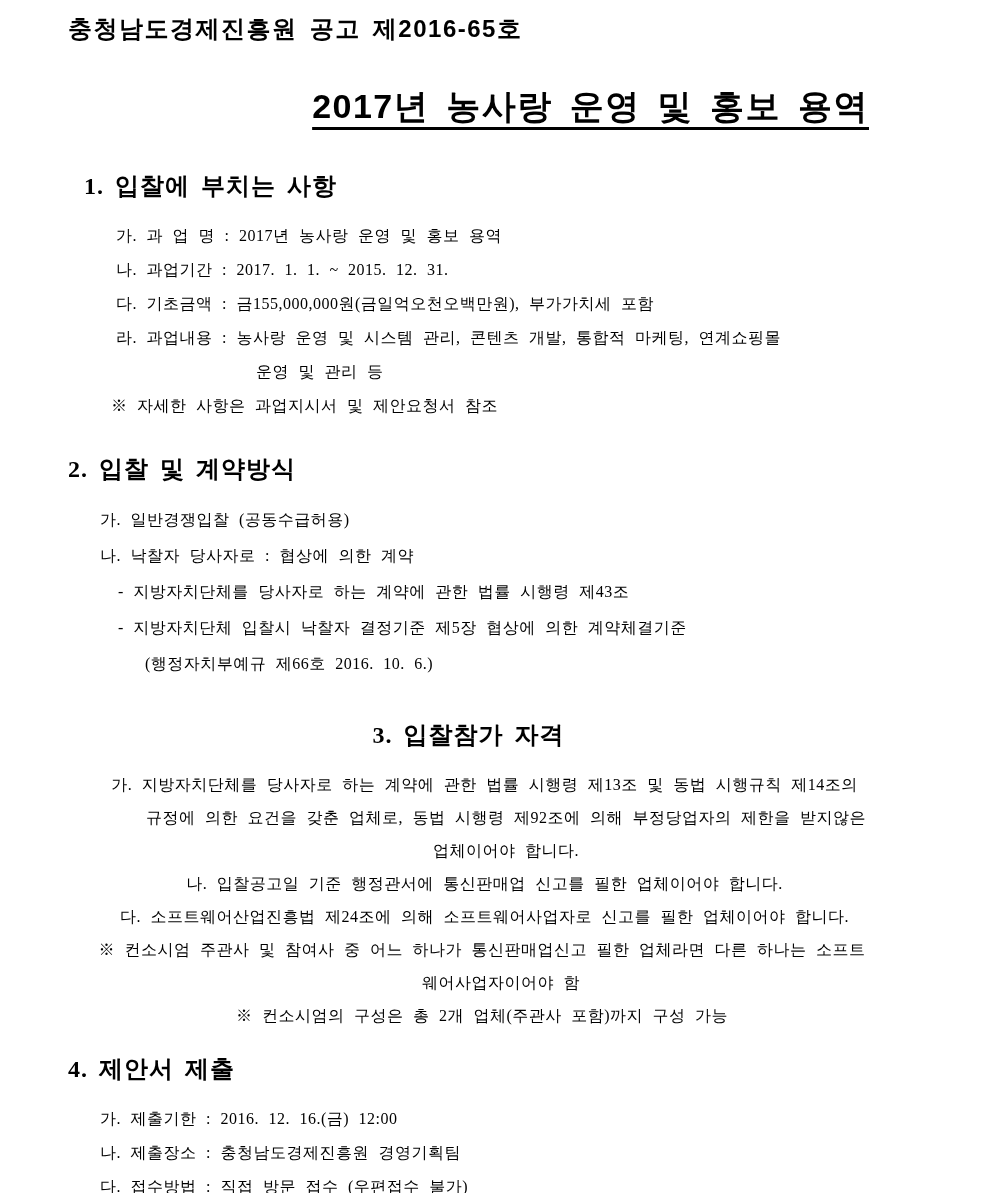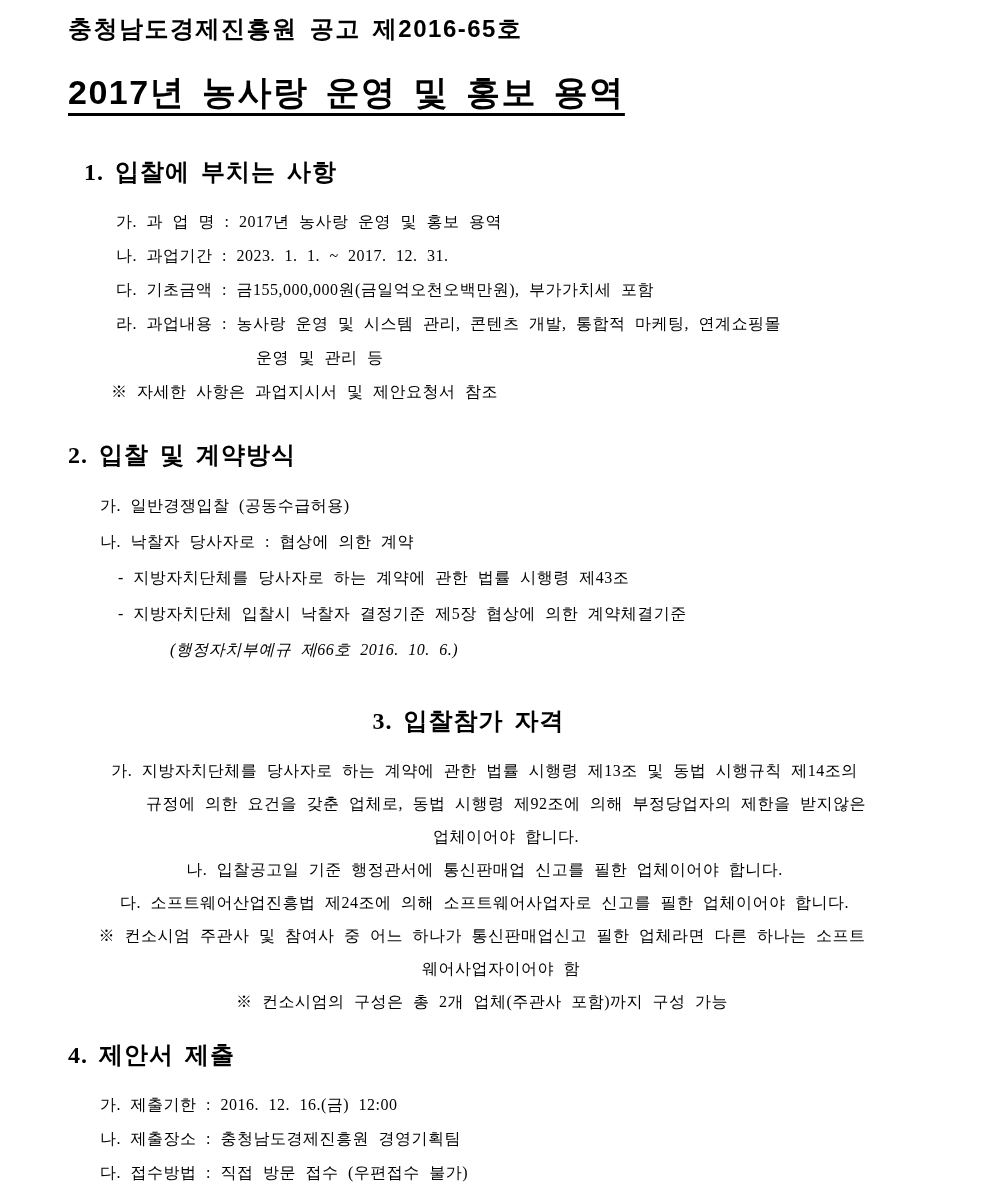--- a/index.html
+++ b/index.html
@@ -22,22 +22,22 @@
   }
   .notice-no {
     font-family: "Liberation Sans", "DejaVu Sans", sans-serif;
     font-weight: 700;
     font-size: 24px;
     line-height: 30px;
     letter-spacing: 1.5px;
     word-spacing: 4px;
   }
   .title-wrap {
-    margin-top: 24px;
-    text-align: left;
+    margin-top: 38px;
+    text-align: right;
     line-height: 48px;
   }
   .doc-title {
     font-family: "Liberation Sans", "DejaVu Sans", sans-serif;
     font-weight: 700;
     font-size: 34px;
     letter-spacing: 1.5px;
     word-spacing: 6px;
     text-decoration: underline;
     text-decoration-thickness: 3px;
@@ -61,21 +61,21 @@
     word-spacing: 5px;
     line-height: 34px;
   }
   .s2 .line { line-height: 36px; }
   .s3 .line { line-height: 33px; }
   .nowrap { white-space: nowrap; }
   .item  { margin-left: 32px; }
   .note  { margin-left: 27px; }
   .dash  { margin-left: 50px; }
   .cont-ra    { margin-left: 172px; }
-  .cont-paren { margin-left: 102px; font-style: italic; }
+  .cont-paren { margin-left: 77px; }
   .para {
     padding-left: 43px;
     text-indent: -43px;
   }
   .note.para {
     padding-left: 38px;
     text-indent: -38px;
   }
   .u {
     text-decoration-thickness: 1.5px;
@@ -90,21 +90,21 @@
   <div class="notice-no">충청남도경제진흥원 공고 제2016-65호</div>
 
   <div class="title-wrap">
     <span class="doc-title">2017년 농사랑 운영 및 홍보 용역</span>
   </div>
 
   <div class="sec s1">
     <div class="sec-h">1. 입찰에 부치는 사항</div>
     <div class="sec-body">
       <div class="line item nowrap">가. 과 업 명 : 2017년 농사랑 운영 및 홍보 용역</div>
-      <div class="line item nowrap">나. 과업기간 : 2023. 1. 1. ~ 2017. 12. 31.</div>
+      <div class="line item nowrap">나. 과업기간 : 2017. 1. 1. ~ 2015. 12. 31.</div>
       <div class="line item nowrap">다. 기초금액 : 금155,000,000원(금일억오천오백만원), 부가가치세 포함</div>
       <div class="line item nowrap">라. 과업내용 : 농사랑 운영 및 시스템 관리, 콘텐츠 개발, 통합적 마케팅, 연계쇼핑몰</div>
       <div class="line cont-ra nowrap">운영 및 관리 등</div>
       <div class="line note nowrap">※ 자세한 사항은 과업지시서 및 제안요청서 참조</div>
     </div>
   </div>
 
   <div class="sec s2">
     <div class="sec-h">2. 입찰 및 계약방식</div>
     <div class="sec-body">

